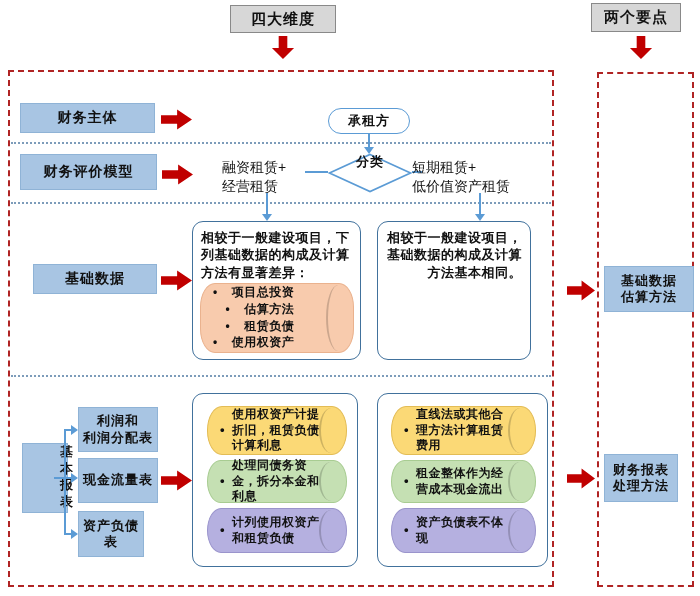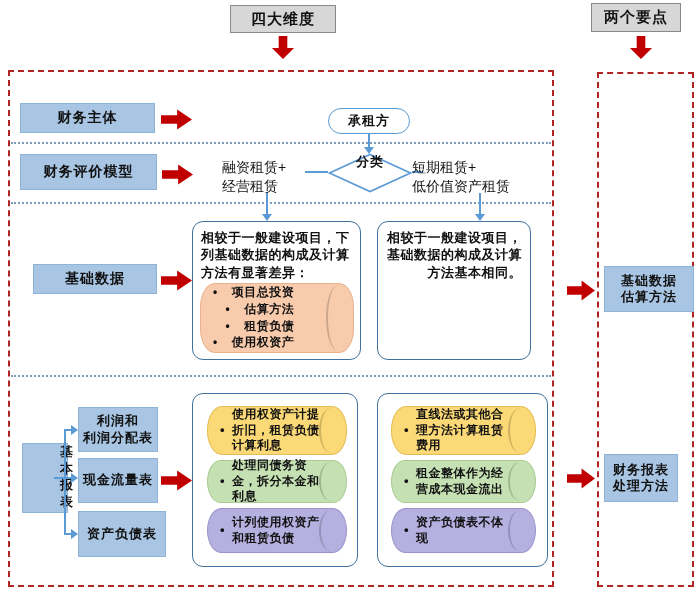--- a/index.html
+++ b/index.html
@@ -154,21 +154,21 @@
   <div class="abs hline" style="left:64px;top:429px;width:8px;"></div>
   <div class="abs tri-r" style="left:71px;top:425px;"></div>
   <div class="abs hline" style="left:64px;top:477px;width:8px;"></div>
   <div class="abs tri-r" style="left:71px;top:473px;"></div>
   <div class="abs hline" style="left:64px;top:533px;width:8px;"></div>
   <div class="abs tri-r" style="left:71px;top:529px;"></div>
 
   <div class="abs blue small" style="left:78px;top:407px;width:80px;height:45px;">利润和
 利润分配表</div>
   <div class="abs blue small" style="left:78px;top:458px;width:80px;height:45px;">现金流量表</div>
-  <div class="abs blue small" style="left:78px;top:511px;width:88px;height:46px;">资产负债表</div>
+  <div class="abs blue small" style="left:78px;top:511px;width:66px;height:46px;">资产负债表</div>
 
   <div class="abs arr-r" style="left:161px;top:469px;"></div>
 
   <div class="abs rbox" style="left:192px;top:393px;width:166px;height:174px;">
     <div class="cyl yellow" style="left:14px;top:12px;width:140px;height:49px;">
       <span class="dot">•</span>
       <span>使用权资产计提折旧，租赁负债计算利息</span>
     </div>
     <div class="cyl green" style="left:14px;top:66px;width:140px;height:43px;">
       <span class="dot">•</span>

